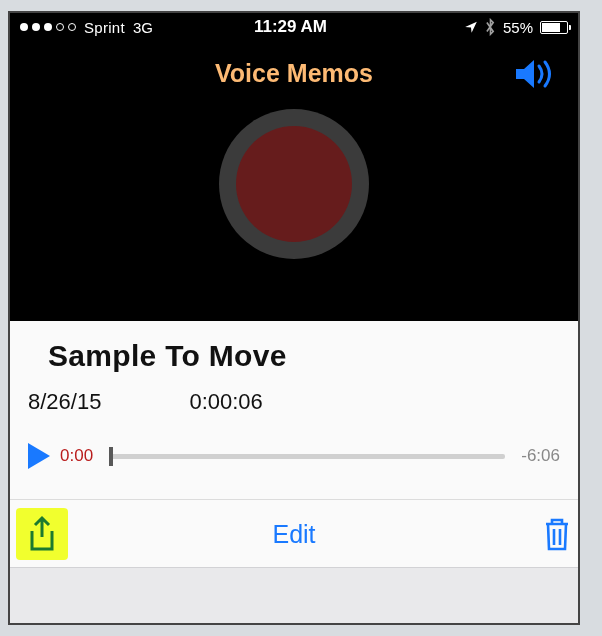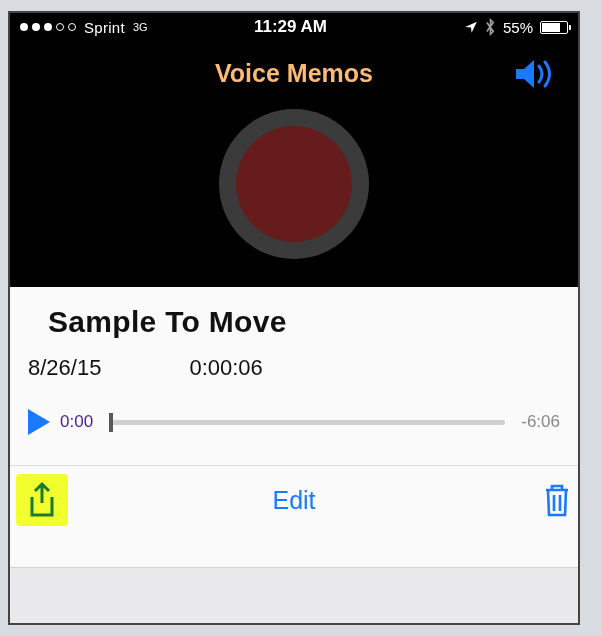--- a/index.html
+++ b/index.html
@@ -1,30 +1,30 @@
 <!DOCTYPE html>
 <html><head>
   <meta charset="utf-8">
   <style>
     * { margin:0; padding:0; box-sizing:border-box; }
     body { background:#d8dce0; font-family:-apple-system,"Helvetica Neue",Helvetica,Arial,sans-serif; }
     .device { width:602px; height:636px; padding:11px 22px 11px 8px; }
     .frame { width:572px; height:614px; background:#fafafa; border:2px solid #444; position:relative; overflow:hidden; }
 
     
-    .blacktop { background:#000; color:#fff; height:274px; position:relative; }
+    .blacktop { background:#000; color:#fff; height:308px; position:relative; }
 
     
     .statusbar { height:28px; display:flex; align-items:center; font-size:15px; padding:0 10px; position:relative; }
     .sb-left { display:flex; align-items:center; gap:8px; }
     .dots { display:flex; gap:4px; align-items:center; }
     .dot { width:8px; height:8px; border-radius:50%; background:#fff; }
     .dot.empty { background:none; border:1px solid #fff; }
     .carrier { font-size:15px; letter-spacing:.3px; }
-    .nettype { font-size:11px; }
+    .nettype { font-size:15px; }
     .sb-center { position:absolute; left:0; right:7px; text-align:center; font-weight:600; font-size:17px; }
     .sb-right { margin-left:auto; display:flex; align-items:center; gap:7px; }
     .battpct { font-size:15px; }
     .battery { width:28px; height:13px; border:1.5px solid #fff; border-radius:2px; position:relative; }
     .battery:after { content:""; position:absolute; right:-4px; top:3px; width:2.5px; height:5px; background:#fff; border-radius:0 1px 1px 0; }
     .battlevel { position:absolute; left:1px; top:1px; bottom:1px; width:68%; background:#fff; }
 
     
     .headerrow { height:64px; display:flex; align-items:center; justify-content:center; position:relative; }
     .apptitle { font-size:25px; font-weight:700; color:#fdba74; }
@@ -34,21 +34,21 @@
     .recordwrap { display:flex; justify-content:center; margin-top:4px; }
     .recbtn { width:150px; height:150px; border-radius:50%; background:#3b3b3b; display:flex; align-items:center; justify-content:center; }
     .recinner { width:116px; height:116px; border-radius:50%; background:#661c1c; }
 
     
     .detail { padding:18px 18px 10px 18px; color:#111; }
     .memoTitle { font-size:30px; font-weight:600; margin-bottom:16px; letter-spacing:.3px;margin-left:20px; }
     .row2 { display:flex; gap:88px; font-size:22px; font-weight:400; margin-bottom:28px; }
     .player { display:flex; align-items:center; gap:10px; }
     .playtri { width:0; height:0; border-left:22px solid #1979ff; border-top:13px solid transparent; border-bottom:13px solid transparent; }
-    .tcur { font-size:17px; color:#4c1d95; }
+    .tcur { font-size:17px; color:#b91c1c; }
     .track { flex:1; height:5px; background:#d0d0d0; border-radius:2px; position:relative; margin:0 6px; }
     .thumb { position:absolute; left:0; top:-7px; width:4px; height:19px; background:#585858; }
     .trem { font-size:17px; color:#888; }
 
     
     .sep { height:1px; background:#dcdcdc; margin-top:20px; }
     .toolbar { height:68px; display:flex; align-items:center; justify-content:space-between; padding:0 6px; position:relative; }
     .sharewrap { width:52px; height:52px; background:#f1ff2e; border-radius:4px; display:flex; align-items:center; justify-content:center; }
     .editlbl { position:absolute; left:0; right:0; text-align:center; font-size:25px; color:#1979ff; font-weight:400; }
     .trashwrap { color:#1979ff; }

